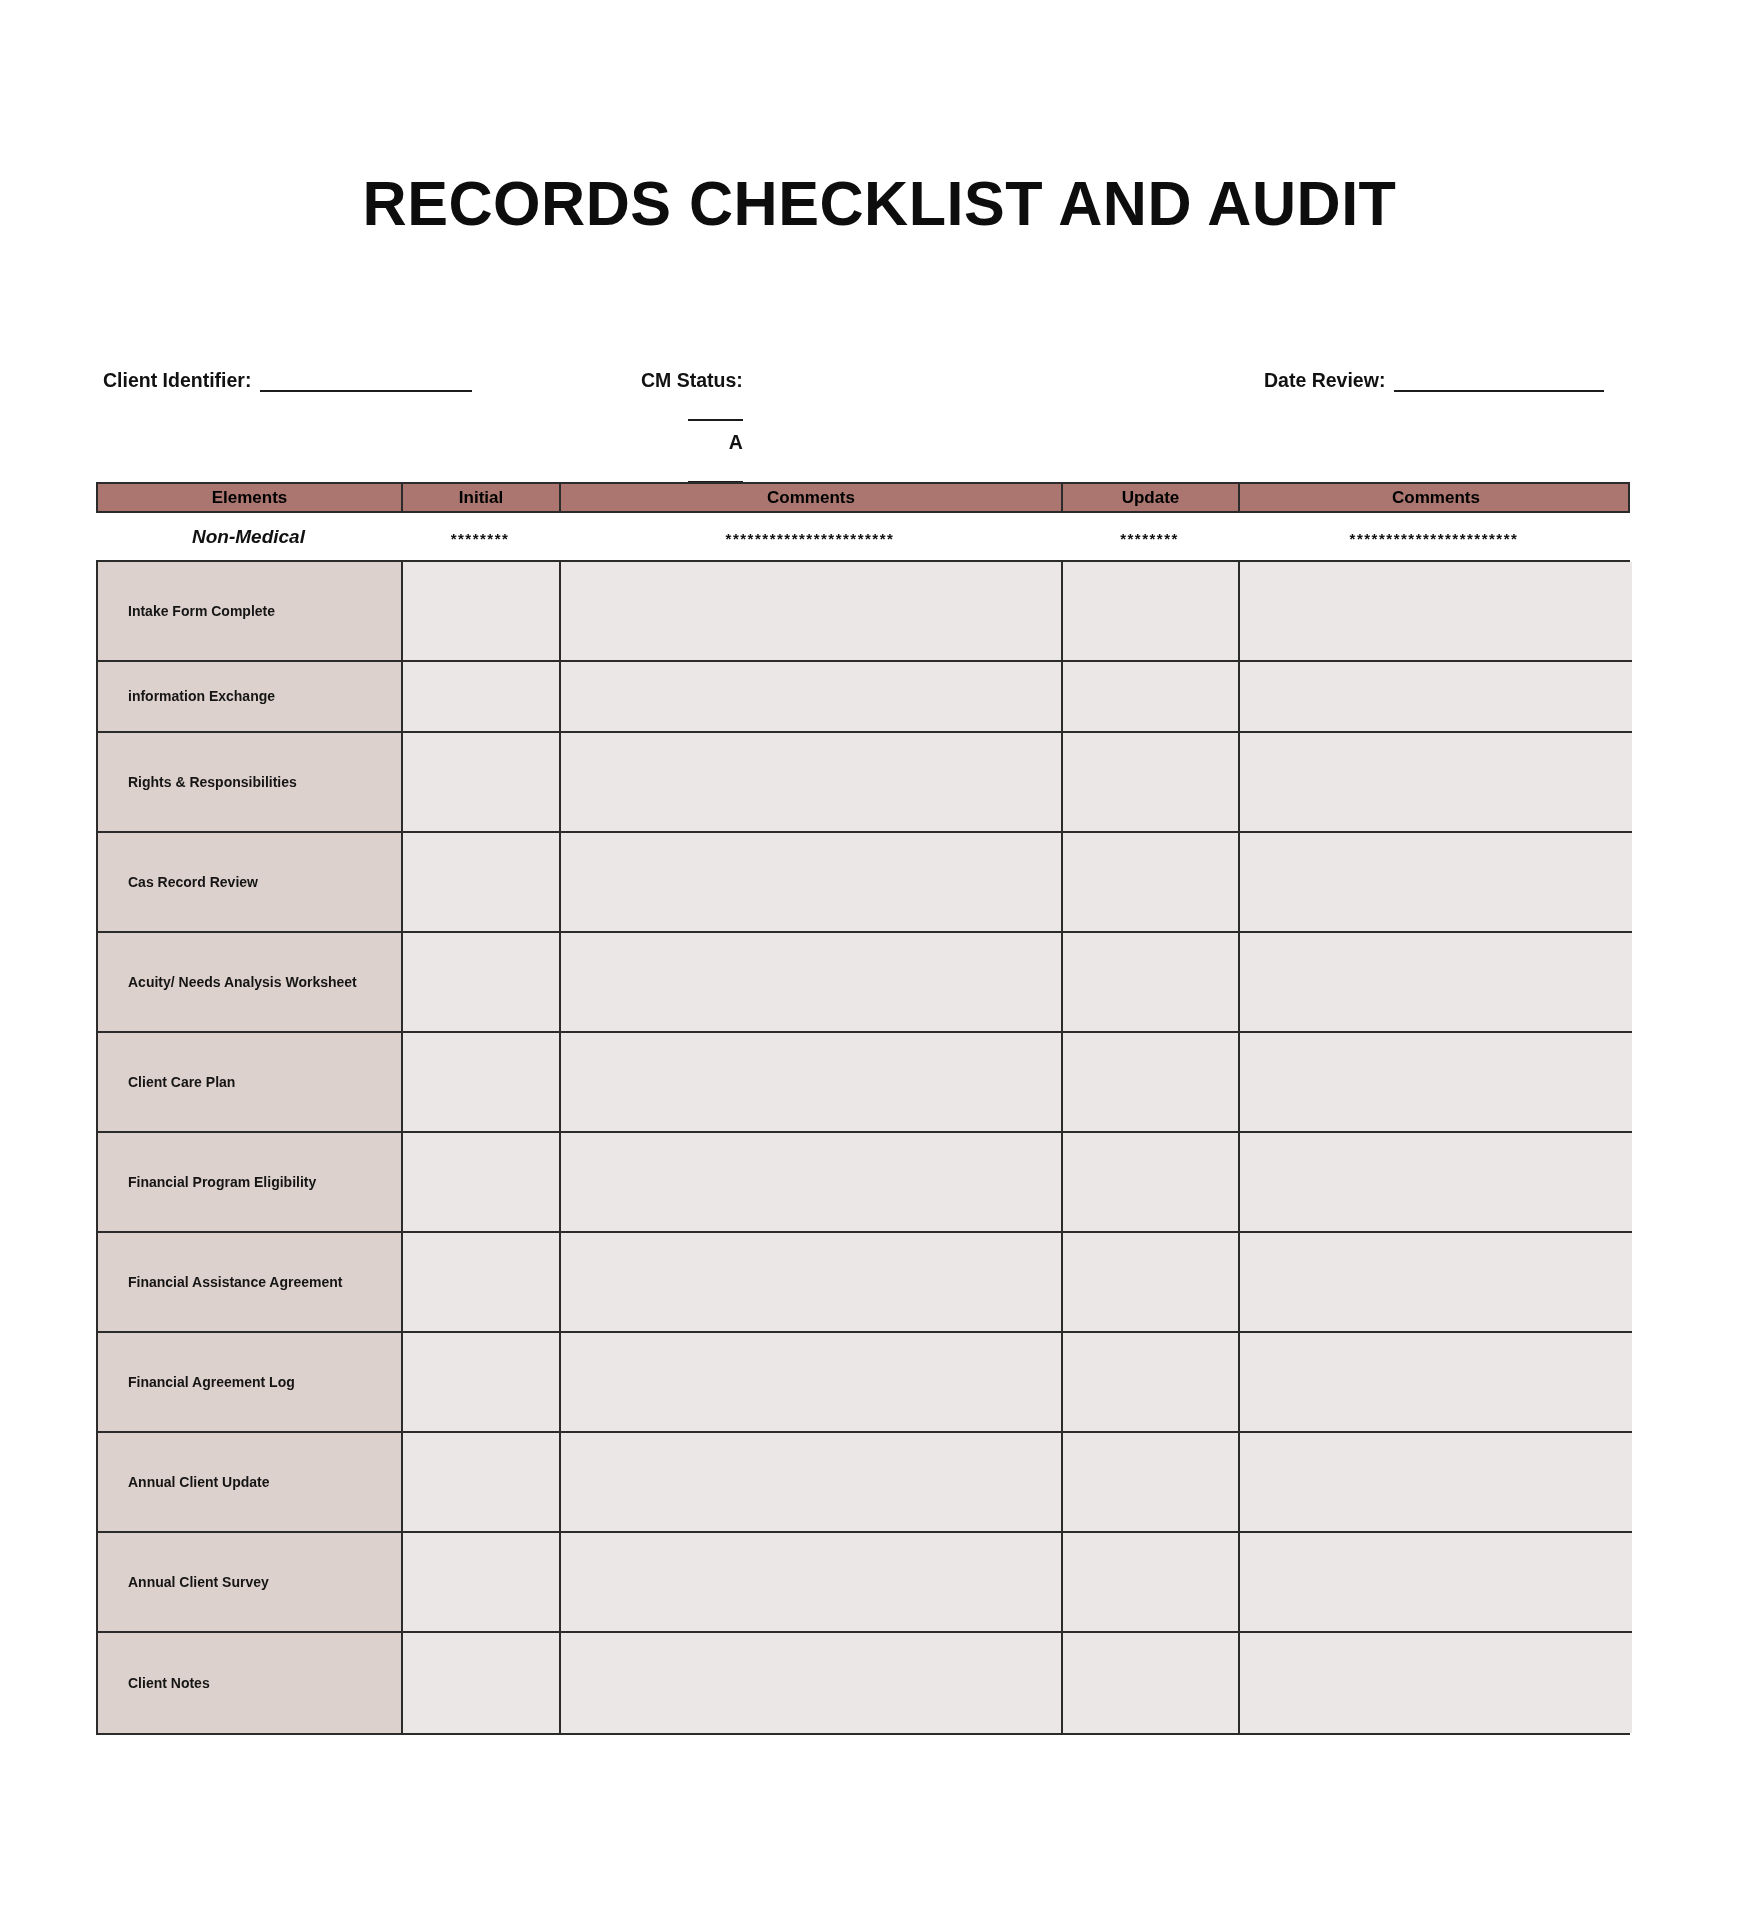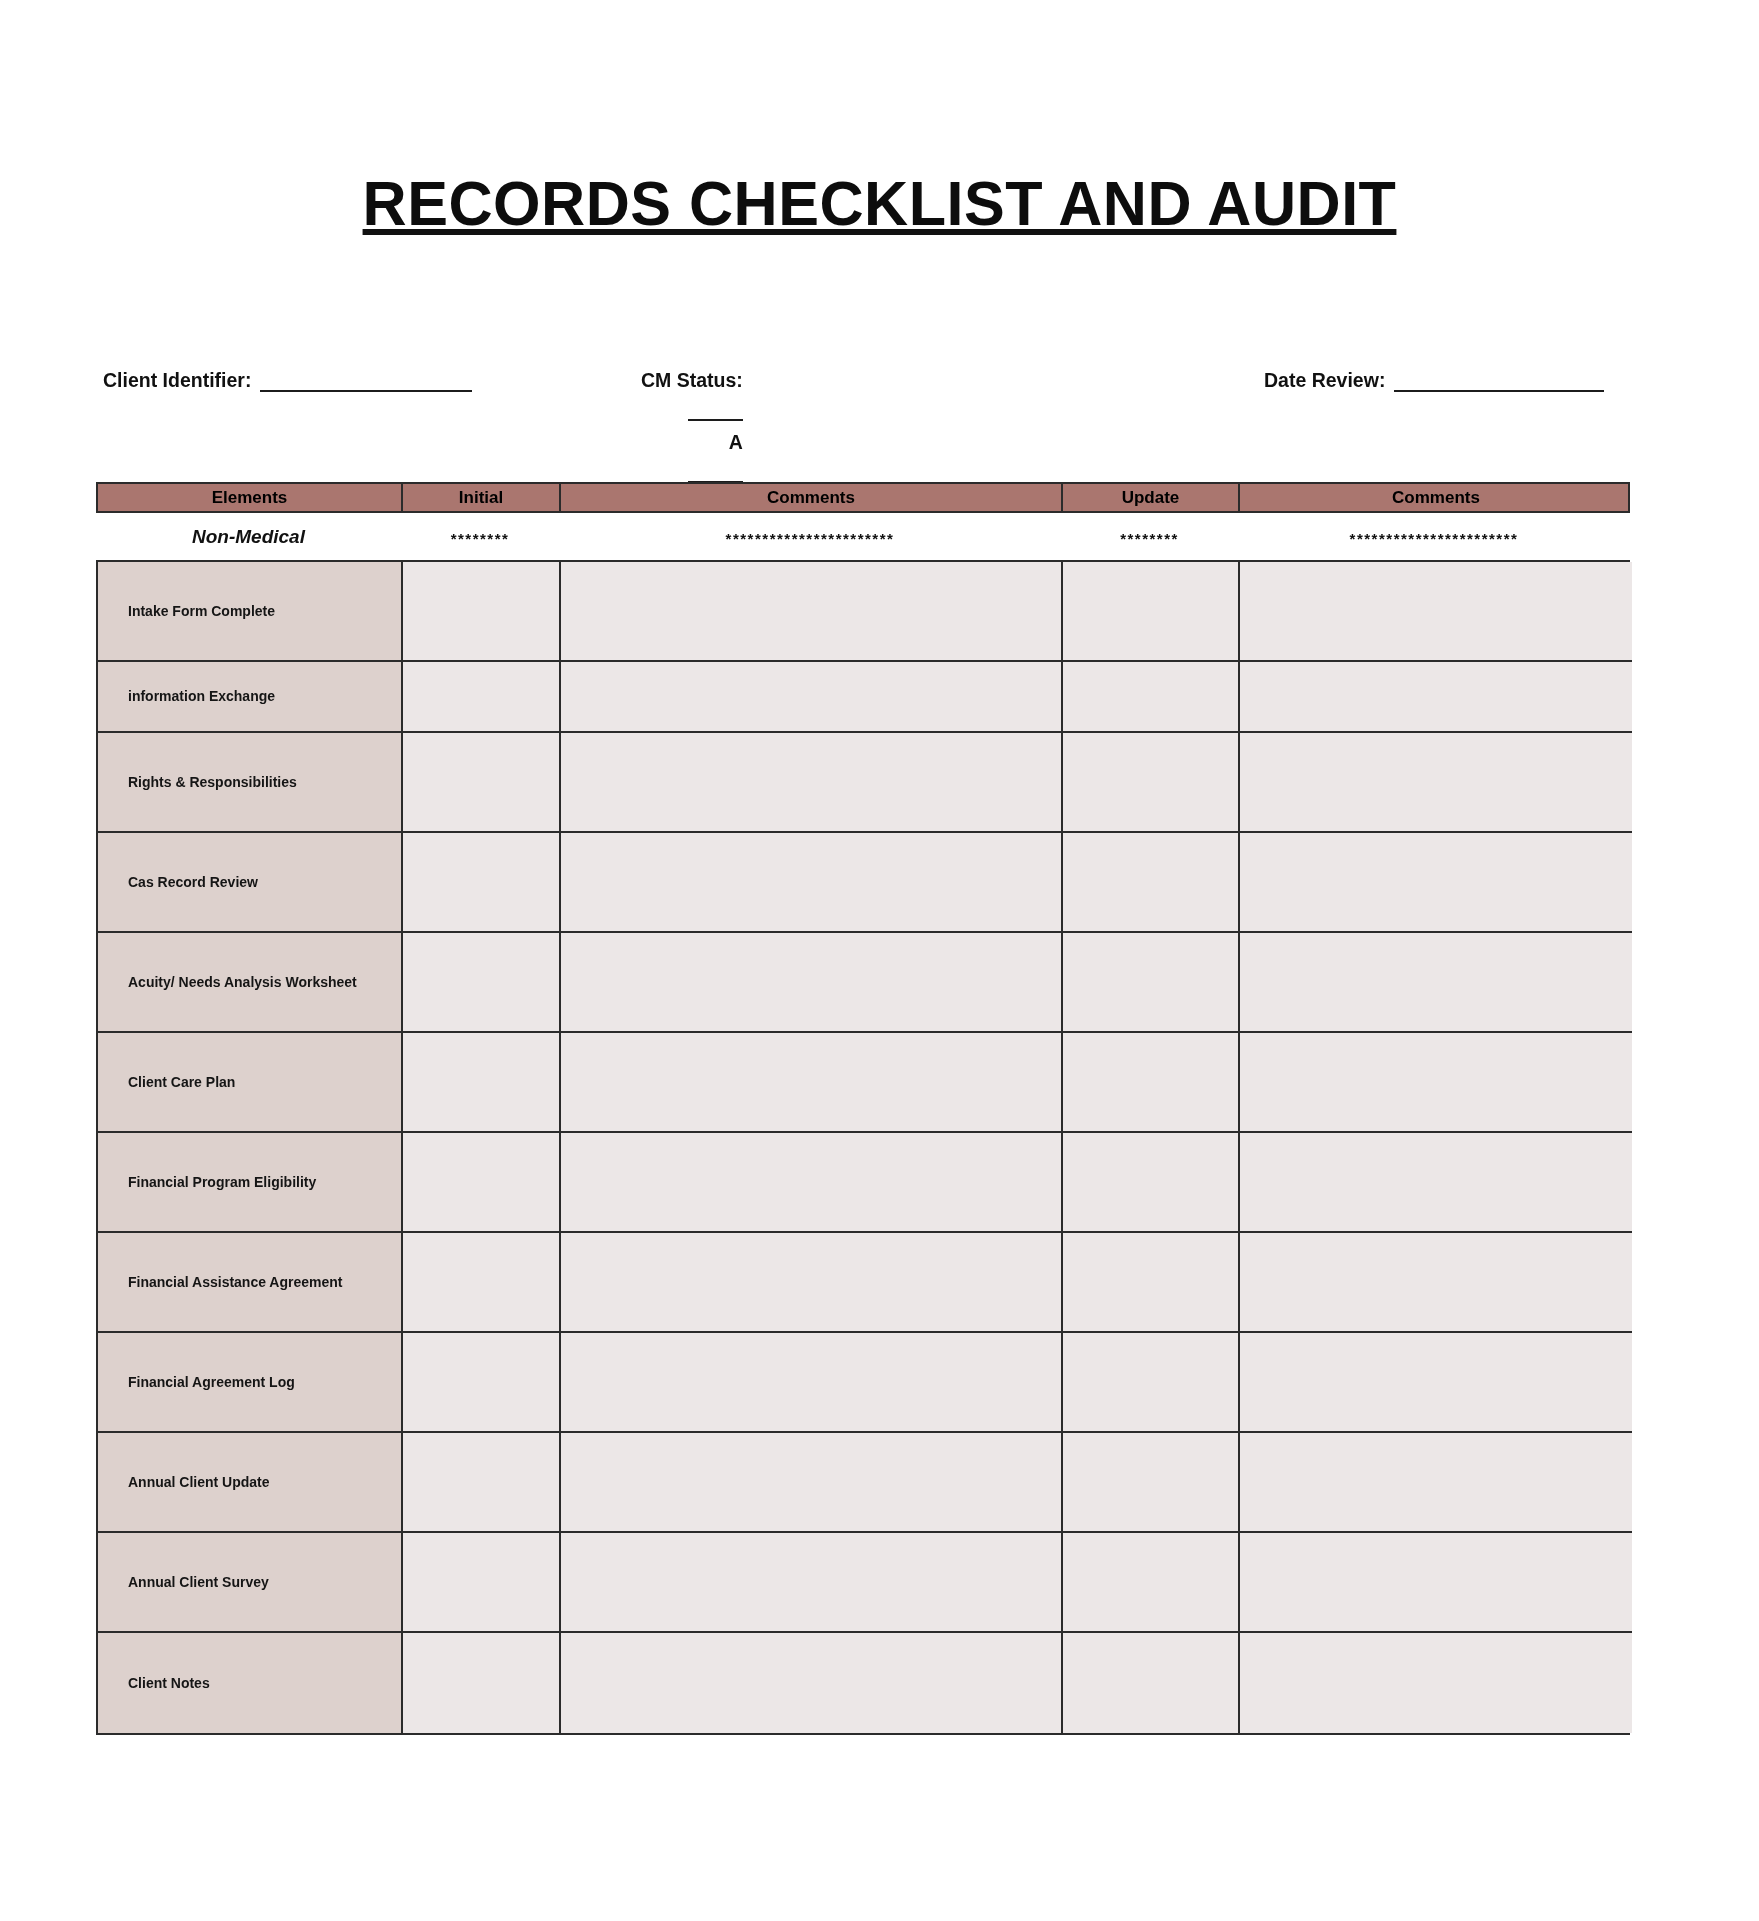--- a/index.html
+++ b/index.html
@@ -5,21 +5,20 @@
   * { box-sizing: border-box; margin: 0; padding: 0; }
   html, body { background: #ffffff; }
   body { font-family: "Liberation Sans", sans-serif; color: #111; }
 
   .page {
     position: relative;
     width: 1759px;
     height: 1921px;
     background: #ffffff;
     overflow: hidden;
-    text-decoration: underline;
   }
 
   .title {
     padding-top: 172px;
     text-align: center;
     font-size: 63px;
     font-weight: 800;
     letter-spacing: 0.5px;
     line-height: 1;
     transform: scaleX(0.97);

